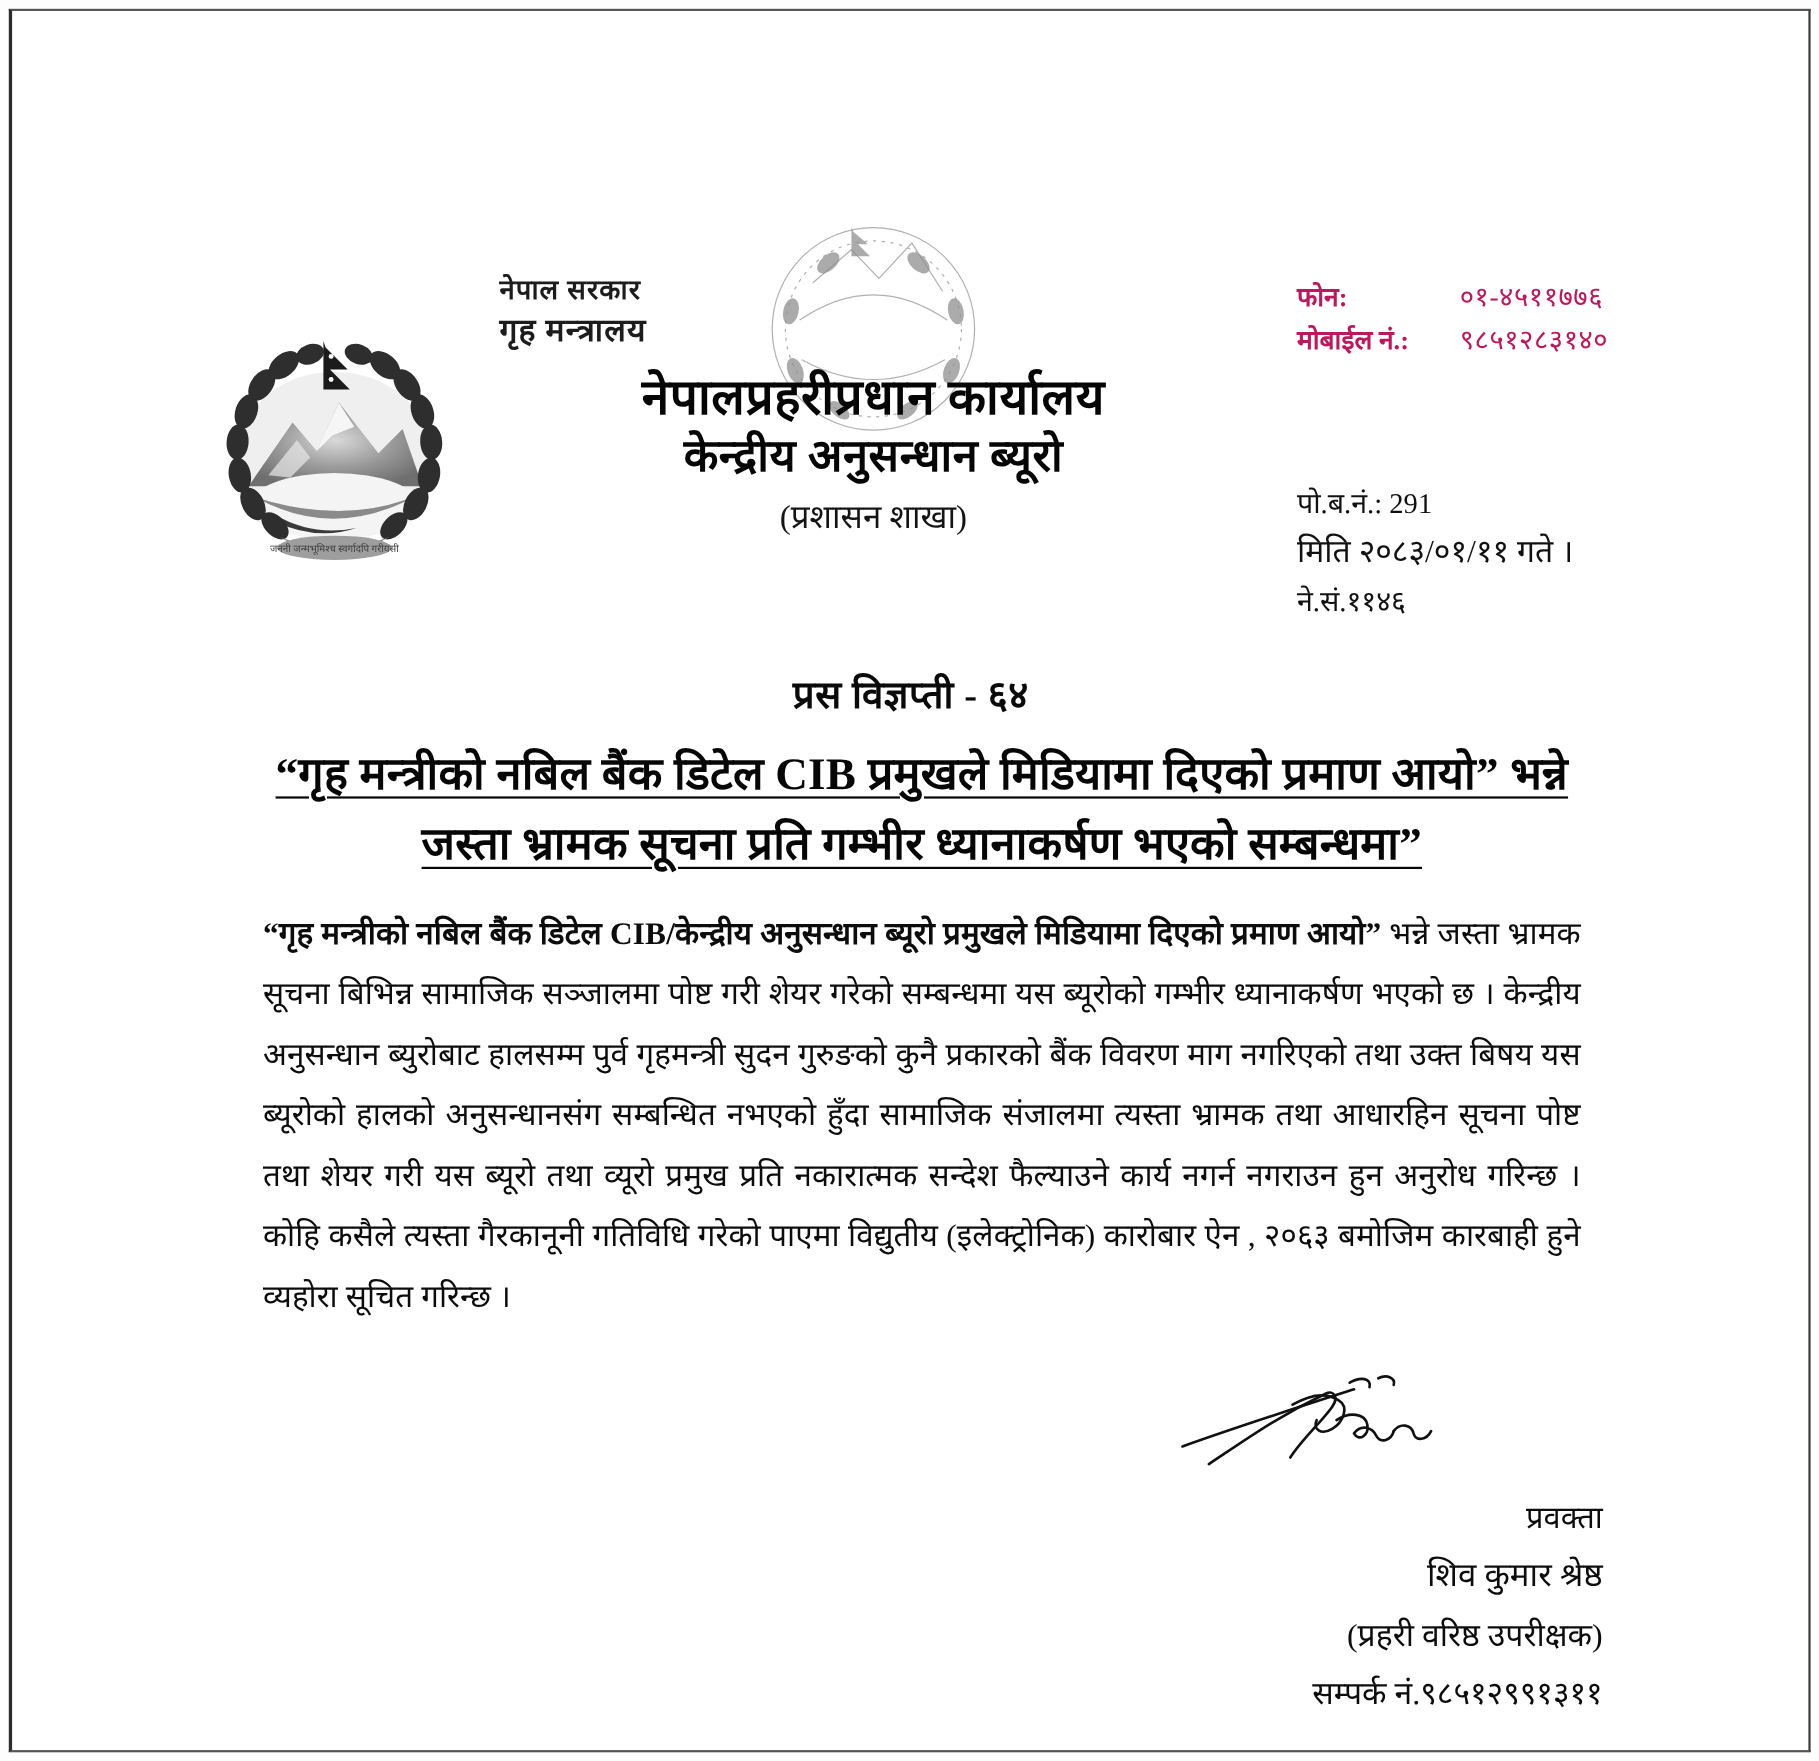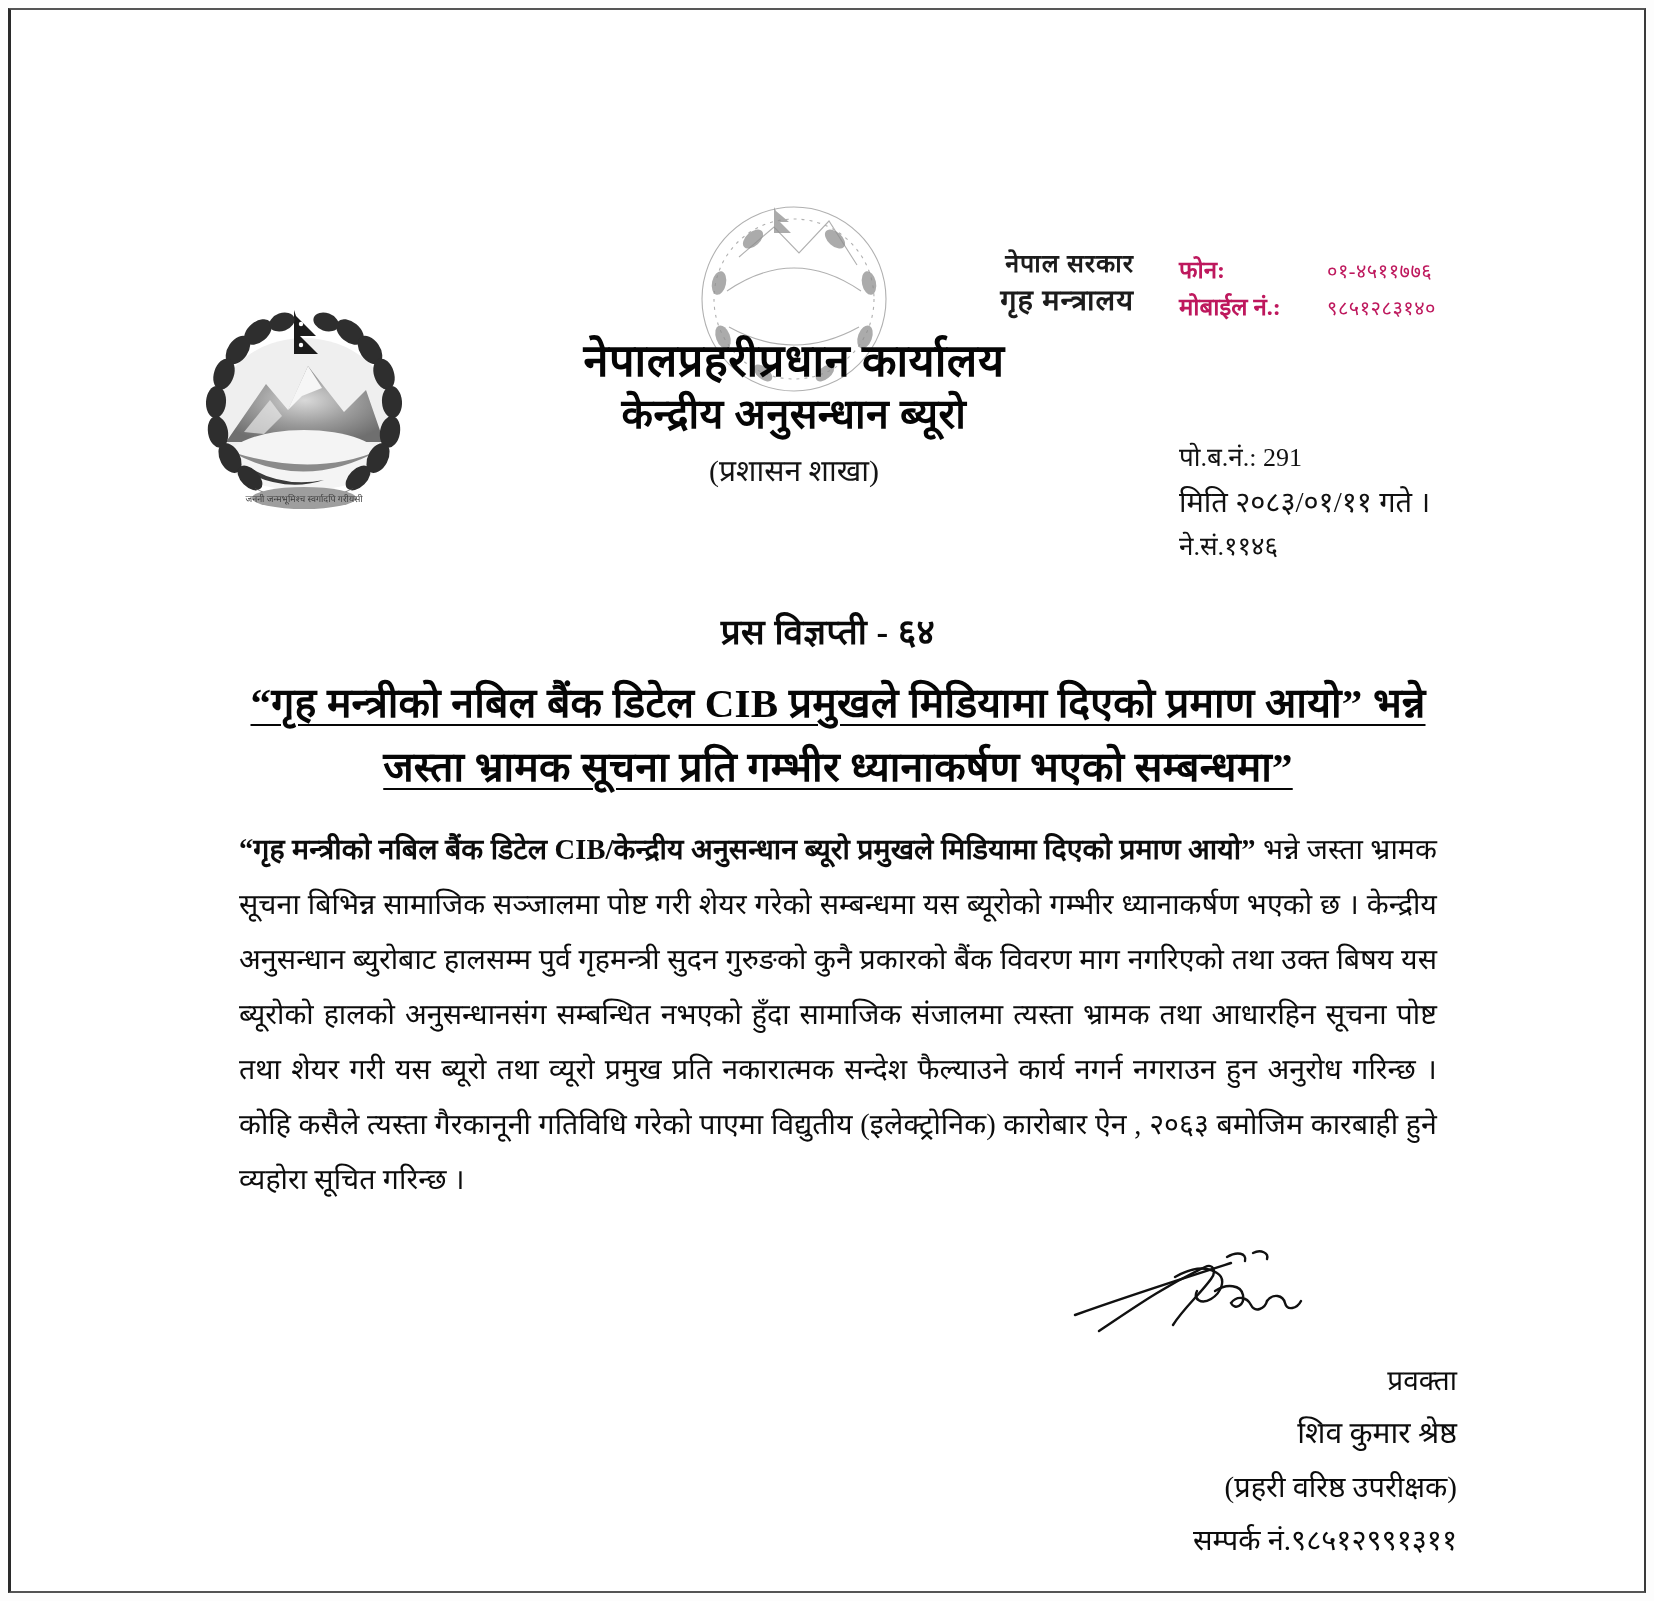--- a/index.html
+++ b/index.html
@@ -43,21 +43,21 @@
     text-align:center;
   }
   .watermark-wrap{
     position:relative;height:120px;
   }
   .gov-seal{
     position:absolute;left:50%;top:-10px;transform:translateX(-50%);
     width:230px;height:235px;opacity:.82;
   }
   .seal-line1,.seal-line2{
-    position:absolute;left:0;right:0;text-align:right;
+    position:absolute;left:0;right:0;text-align:left;
     font-weight:bold;color:#1c1c1c;
   }
   .seal-line1{top:48px;font-size:25px;letter-spacing:1px;}
   .seal-line2{top:82px;font-size:29px;letter-spacing:1px;}
 
   .office-name{
     position:relative;
     font-size:45px;font-weight:bold;line-height:1.18;
     color:#050505;margin-top:18px;letter-spacing:.5px;
     white-space:nowrap;
@@ -74,21 +74,21 @@
 
   
   .contact-block{
     position:absolute;left:1155px;top:230px;width:420px;
     font-size:24px;line-height:1.55;color:#be185d;font-family:Liberation Serif, serif;
   }
   .contact-row{
     display:flex;align-items:baseline;
   }
   .contact-label{width:148px;font-weight:bold;font-size:24px;}
-  .contact-value{font-size:20px;letter-spacing:.5px;}
+  .contact-value{font-size:25px;letter-spacing:.5px;}
 
   .address-block{
     position:absolute;left:1155px;top:415px;width:430px;
     font-size:26px;line-height:1.62;color:#111;
   }
   .address-block .ln{white-space:nowrap;}
   .address-block .big{font-size:29px;font-weight:500;}
 
   
   .press-no{

